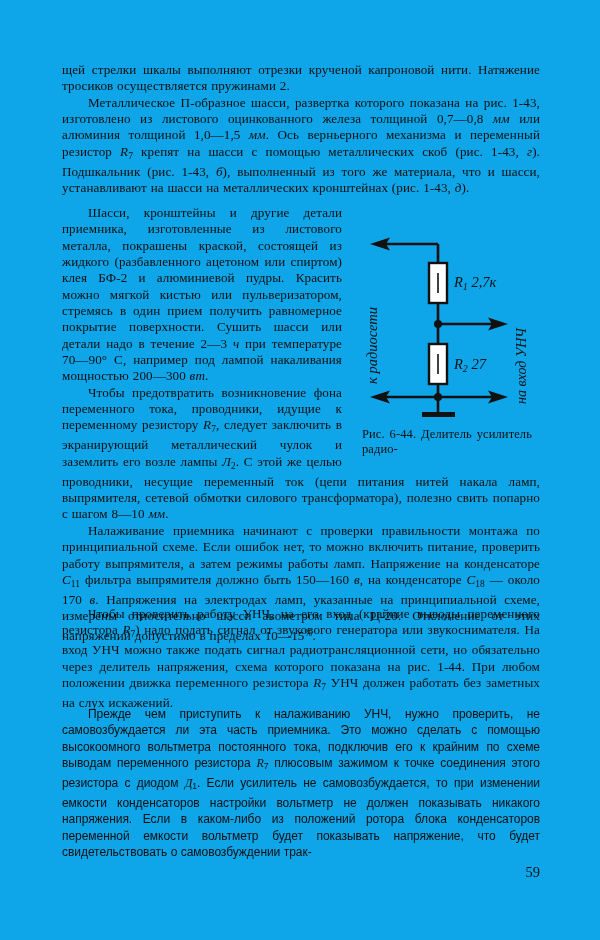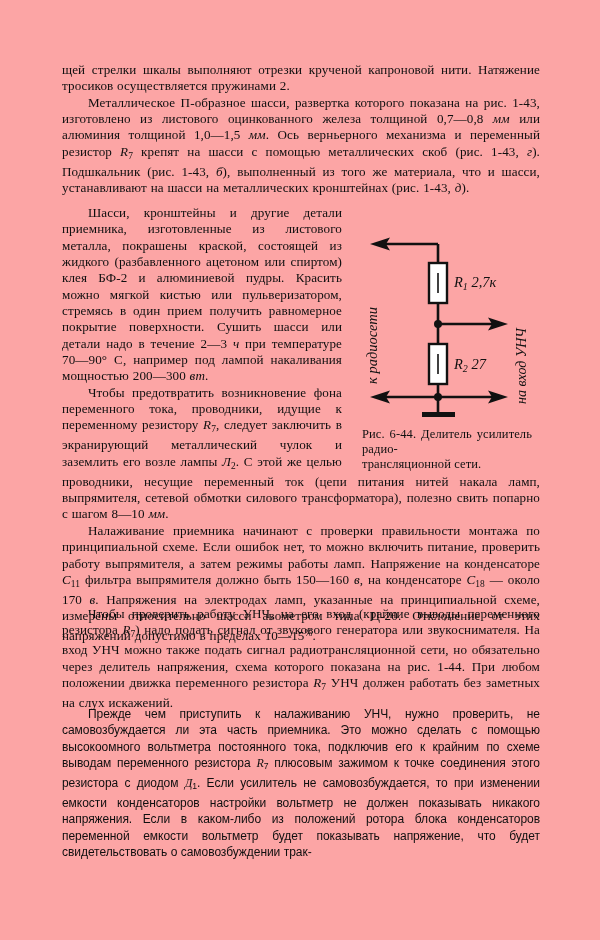--- a/index.html
+++ b/index.html
@@ -14,21 +14,21 @@
     color: #111111;
     position: relative;
     overflow: hidden;
   }
 
   #page {
     position: absolute;
     left: 0; top: 0;
     width: 600px;
     height: 940px;
-    background: #fca5a5;
+    background: #0ea5e9;
   }
 
   
   .col {
     position: absolute;
     left: 62px;
     width: 478px;
     text-align: justify;
     text-justify: inter-word;
     font-size: 13.1px;
@@ -188,18 +188,18 @@
       <text x="94" y="137" font-family="Liberation Serif, serif" font-style="italic" font-size="14.5" fill="#111111"><tspan>R</tspan><tspan dy="3.4" font-size="10">2</tspan><tspan dy="-3.4" font-size="14.5"> 27</tspan></text>
 
       <text x="0" y="0" font-family="Liberation Serif, serif" font-style="italic" font-size="14.5" fill="#111111" transform="translate(17,152) rotate(-90)">к  радиосети</text>
 
       <text x="0" y="0" font-family="Liberation Serif, serif" font-style="italic" font-size="14" fill="#111111" transform="translate(166,172) rotate(-90)">на вход УНЧ</text>
     </svg>
 
     <div id="figcap">
       <span>Рис.  6-44.  Делитель</span>
       <span>усилитель  радио-</span>
-      <span class="lastline">трансляционной  сети.</span>
     </div>
   </div>
 
+  <div id="folio">59</div>
 
 </div>
 
 </body></html>

